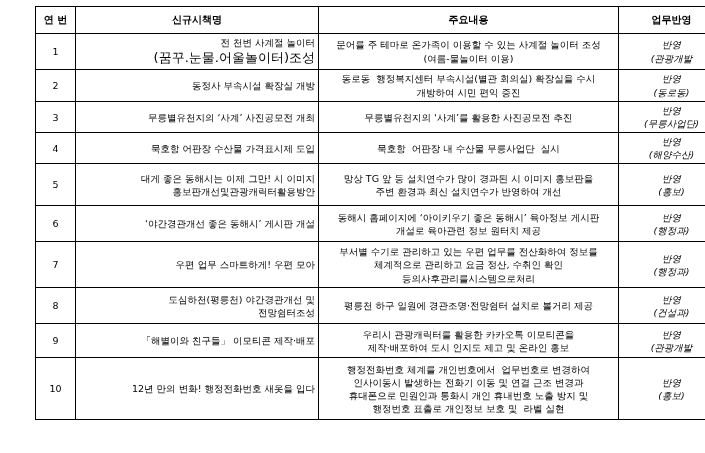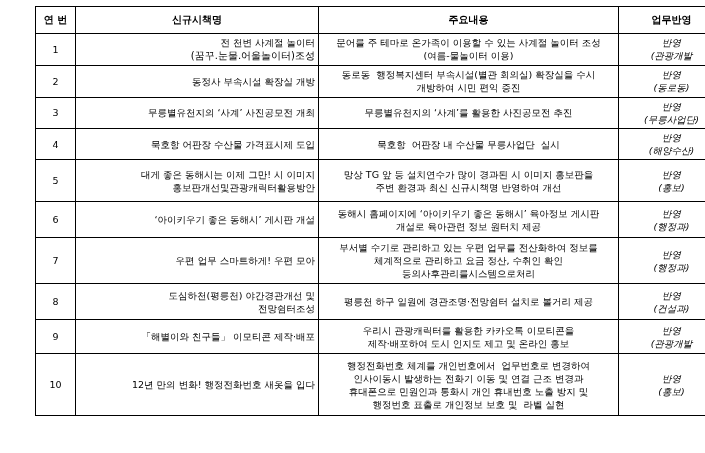--- a/index.html
+++ b/index.html
@@ -67,21 +67,21 @@
     text-align: center;
     font-size: 9.5px;
     font-style: italic;
   }
   .line {
     display: block;
     white-space: pre-wrap;
   }
   .small-line {
     display: block;
-    font-size: 10px;
+    font-size: 13px;
     white-space: pre-wrap;
   }
   .row-h1 { height: 30px; }
   .row-h2 { height: 32px; }
   .row-h3 { height: 30px; }
   .row-h4 { height: 28px; }
   .row-h5 { height: 42px; }
   .row-h6 { height: 36px; }
   .row-h7 { height: 46px; }
   .row-h8 { height: 36px; }
@@ -183,32 +183,32 @@
       </tr>
 
       <tr class="row-h5">
         <td class="cell-no">5</td>
         <td class="cell-name">
           <span class="line">대게 좋은 동해시는 이제 그만! 시 이미지</span>
           <span class="line">홍보판개선및관광캐릭터활용방안</span>
         </td>
         <td class="cell-desc">
           <span class="line">망상 TG 앞 등 설치연수가 많이 경과된 시 이미지 홍보판을</span>
-          <span class="line">주변 환경과 최신 신규시책명 반영하여 개선</span>
+          <span class="line">주변 환경과 최신 설치연수가 반영하여 개선</span>
         </td>
         <td class="cell-dept">
           <span class="line">반영</span>
           <span class="line">(홍보)</span>
         </td>
       </tr>
 
       <tr class="row-h6">
         <td class="cell-no">6</td>
         <td class="cell-name">
-          <span class="line">‘아이키우기 좋은 동해시’ 게시판 개설</span>
+          <span class="line">‘야간경관개선 좋은 동해시’ 게시판 개설</span>
         </td>
         <td class="cell-desc">
           <span class="line">동해시 홈페이지에 ‘아이키우기 좋은 동해시’ 육아정보 게시판</span>
           <span class="line">개설로 육아관련 정보 원터치 제공</span>
         </td>
         <td class="cell-dept">
           <span class="line">반영</span>
           <span class="line">(행정과)</span>
         </td>
       </tr>

